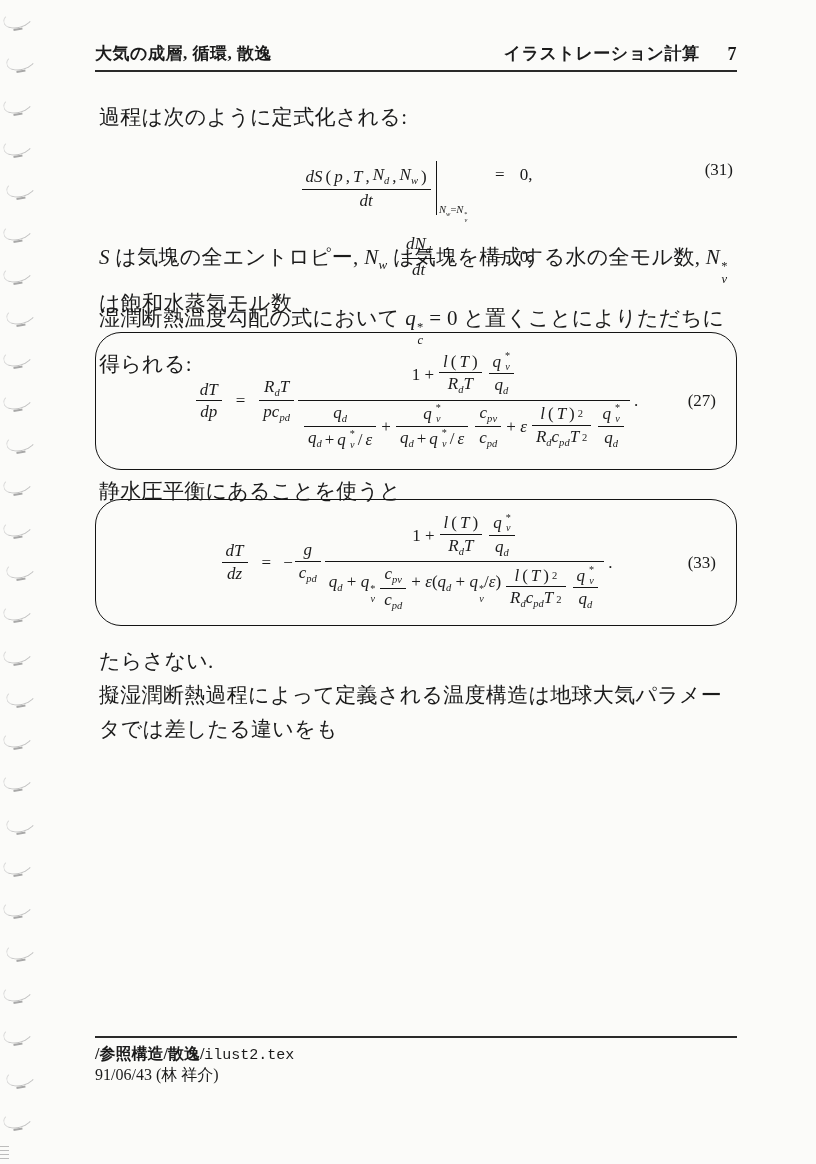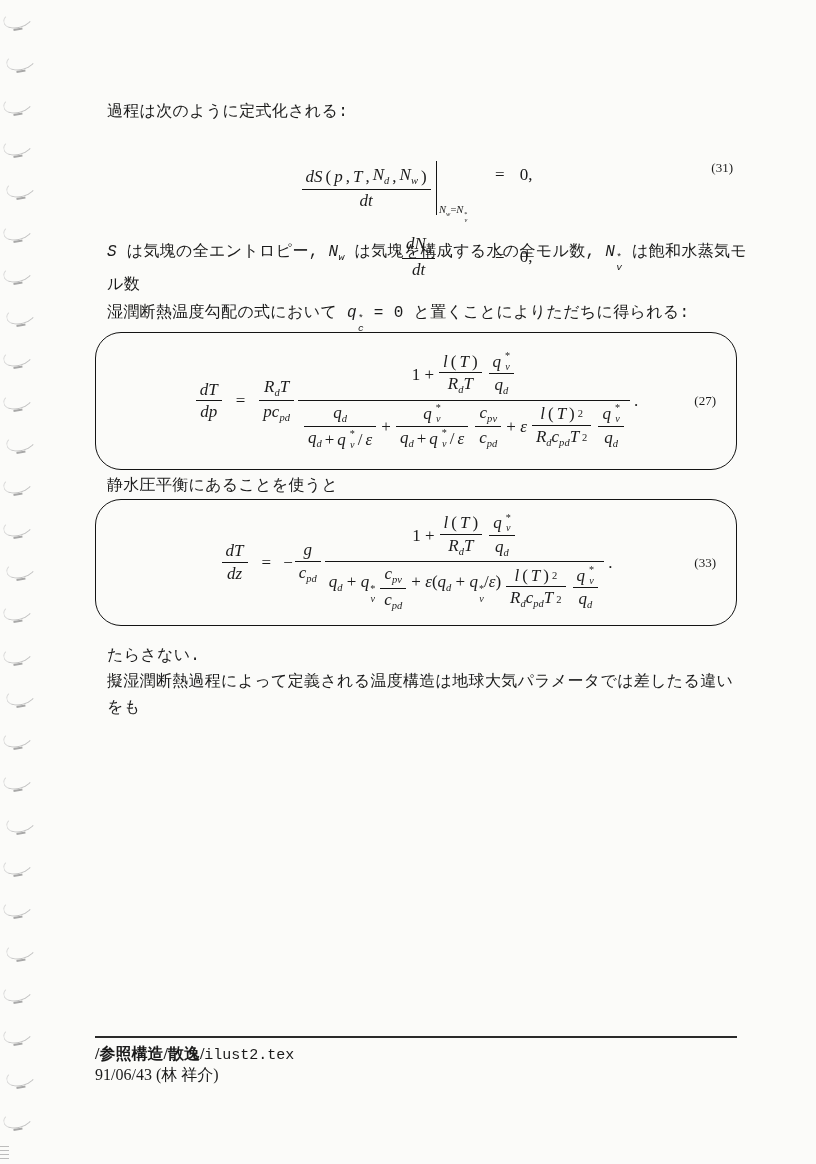--- a/index.html
+++ b/index.html
@@ -39,21 +39,21 @@
   .footer{
     position:absolute;top:1036px;left:0;width:100%;
     display:flex;justify-content:space-between;align-items:flex-start;
     border-top:2px solid #2a2a2a;padding-top:6px;
     font-size:16px;
     flex-direction:column;
   }
   .footer .left{font-weight:bold;}
   .tt{font-family:"Liberation Mono","DejaVu Sans Mono",monospace;font-weight:normal;font-size:15px;}
   
-  .para{position:absolute;left:12px;width:100%;font-size:16px;line-height:1.62;letter-spacing:.3px;font-family:Liberation Mono, monospace;}
+  .para{position:absolute;left:4px;width:100%;font-size:21px;line-height:1.62;letter-spacing:.3px;}
   
   .math{display:flex;align-items:center;justify-content:center;font-size:17px;line-height:1.15;}
   .math i{font-style:italic;}
   sub,sup{font-size:.62em;}
   .frac{
     display:inline-flex;flex-direction:column;align-items:stretch;
     vertical-align:middle;margin:0 2px;text-align:center;
   }
   .frac>.num,.frac>.den{display:flex;align-items:center;justify-content:center;gap:3px;padding:1px 4px;}
   .frac>.den{border-top:1.4px solid #141414;}
@@ -72,21 +72,21 @@
     font-size:17px;line-height:1.15;
   }
   .eq31-grid i{font-style:italic;}
   .eq31-grid .lhs{justify-self:end;display:inline-flex;align-items:center;}
   .eq31-grid .rhsgrp{justify-self:start;display:inline-flex;align-items:center;}
   .eq31-grid .rhsgrp .rel{margin:0;}
   .eq31-grid .rhsgrp .val{margin-left:15px;}
   .lim{position:relative;display:inline-flex;align-items:center;margin-top:27px;}
   .vbar{width:1.4px;height:54px;background:#141414;margin-left:3px;display:inline-block;}
   .cond{position:absolute;left:100%;bottom:-9px;margin-left:2px;font-size:10.5px;white-space:nowrap;}
-  .eqlabel{position:absolute;font-size:13px;}
+  .eqlabel{position:absolute;font-size:17px;}
   .eq31 .eqlabel{right:4px;top:26px;}
   
   .eqbox{
     position:absolute;left:0;width:100%;box-sizing:border-box;
     border:1.6px solid #141414;border-radius:26px;
     display:flex;align-items:center;justify-content:center;
   }
   .eqbox .eqlabel{right:20px;top:50%;transform:translateY(-50%);}
 </style>
 </head>
@@ -120,20 +120,27 @@
       <span class="coil" style="top: 940.6px; left: 6px;"></span>
       <span class="coil" style="top: 982.9px; left: 3px;"></span>
       <span class="coil" style="top: 1025.2px; left: 3px;"></span>
       <span class="coil" style="top: 1067.5px; left: 6px;"></span>
       <span class="coil" style="top: 1109.8px; left: 3px;"></span>
     </div>
   <div class="corner-smudge"></div>
 
   <div class="content">
 
+    <div class="header">
+      <span>大気の成層, 循環, 散逸</span>
+      <span class="right">
+        <span>イラストレーション計算</span>
+        <span class="pagenum">7</span>
+      </span>
+    </div>
 
     <div class="para" style="top:100px;">過程は次のように定式化される:</div>
 
     <div class="eq31">
       <div class="eq31-grid">
         <span class="lhs">
           <span class="lim">
             <span class="frac">
               <span class="num"><i>dS</i>(<i>p</i>, <i>T</i>, <i>N<sub>d</sub></i>, <i>N<sub>w</sub></i>)</span>
               <span class="den">

